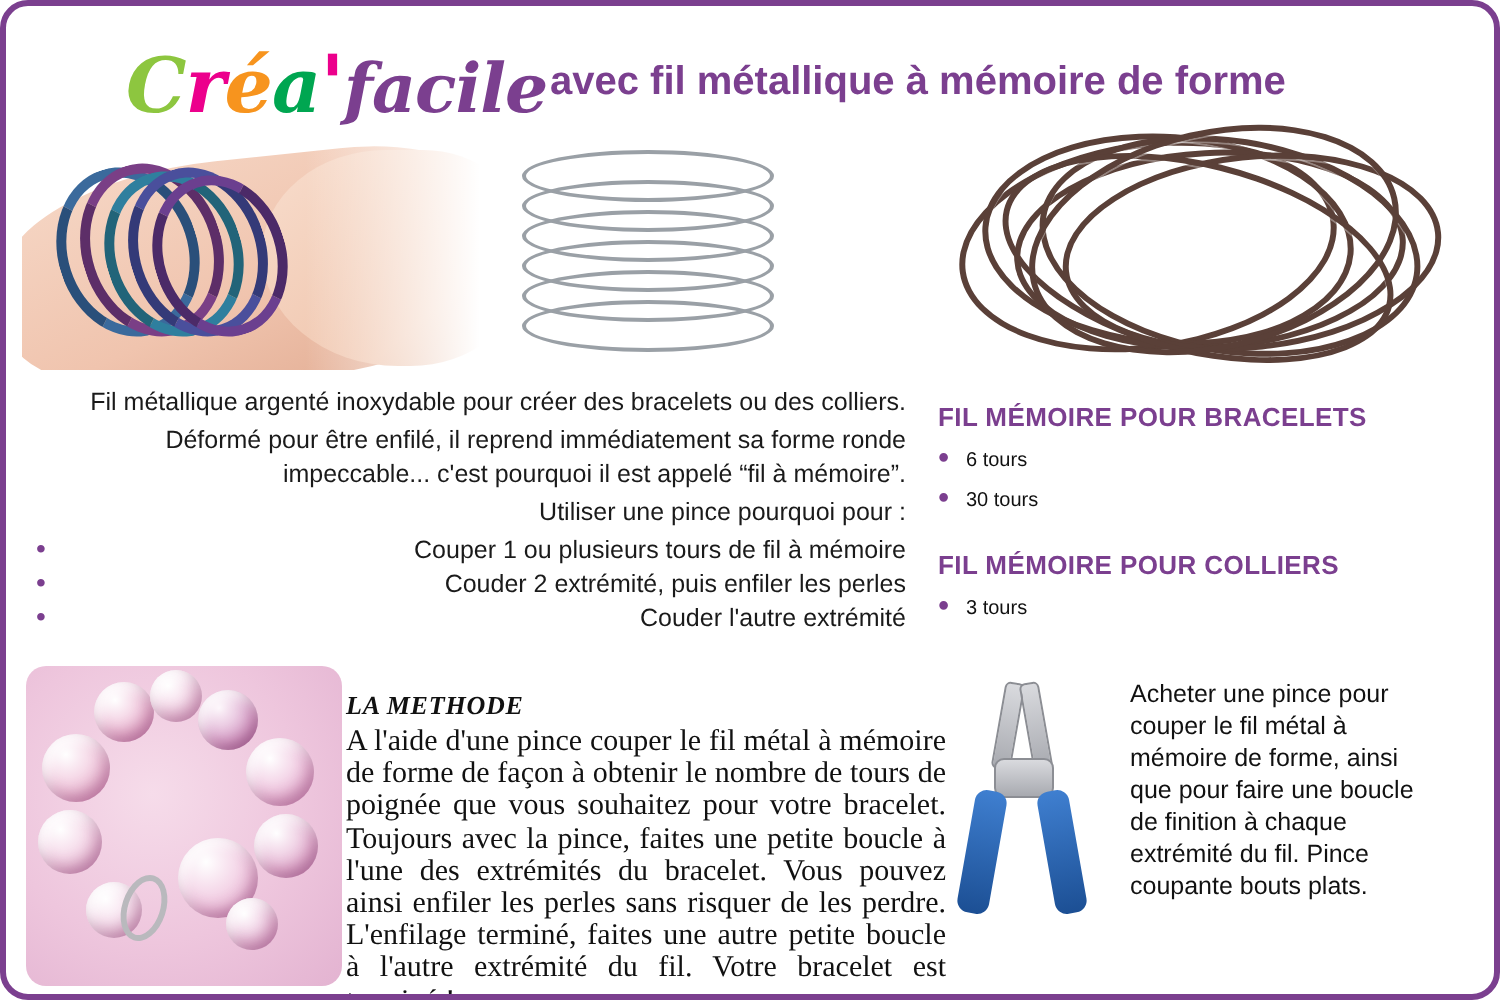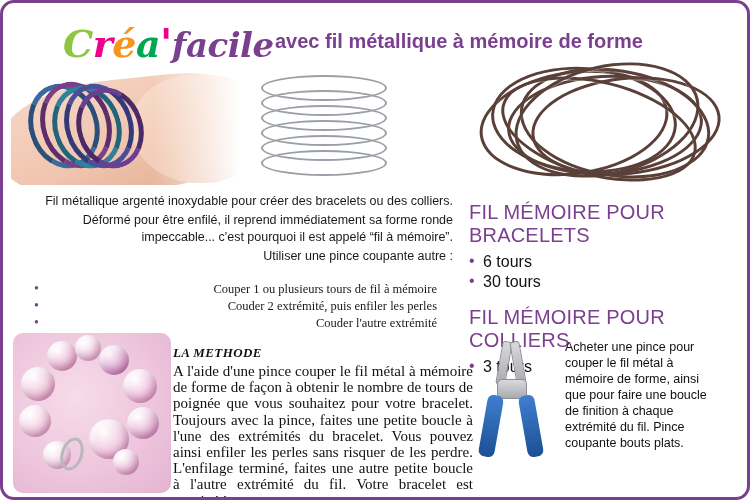--- a/index.html
+++ b/index.html
@@ -132,46 +132,46 @@
   #left-copy {
     position: absolute;
     left: 14px; top: 190px;
     width: 436px;
     color: #1a1a1a;
     font-size: 12.5px;
     line-height: 17px;
     text-align: right;
   }
   #left-copy p { margin: 0 0 2px 0; }
-  #left-copy ul { margin: 16px; padding: 0; list-style: none; font-family: Liberation Serif, serif; }
+  #left-copy ul { margin: 0; padding: 0; list-style: none; }
   #left-copy li { position: relative; padding-left: 12px; }
   #left-copy li:before {
     content: "•";
     position: absolute; left: 1px; top: -1px;
     color: #7b3f8f; font-size: 14px;
   }
 
   
   #right-lists {
     position: absolute;
     left: 466px; top: 198px;
     width: 276px;
   }
   .plist-title {
     color: #7b3f8f;
-    font-size: 20px;
-    font-weight: normal;
+    font-size: 13px;
+    font-weight: bold;
     letter-spacing: 0.2px;
     margin-bottom: 5px;
   }
   .plist { margin: 0 0 14px 0; padding: 0; list-style: none; }
   .plist li {
     position: relative;
     padding-left: 14px;
-    font-size: 16px;
+    font-size: 10px;
     line-height: 20px;
     color: #111;
   }
   .plist li:before {
     content: "•";
     position: absolute; left: 0; top: -1px;
     color: #7b3f8f; font-size: 16px;
   }
 
   
@@ -285,21 +285,21 @@
     <div class="dring" style="left:34px; top:10px; width:196px; height:100px; transform:rotate(-3deg);"></div>
     <div class="dring" style="left:46px; top:4px;  width:192px; height:108px; transform:rotate(9deg);"></div>
     <div class="dring" style="left:58px; top:12px; width:190px; height:98px;  transform:rotate(-6deg);"></div>
     <div class="dring" style="left:26px; top:16px; width:200px; height:96px;  transform:rotate(14deg);"></div>
     <div class="dring" style="left:40px; top:0px;  width:188px; height:110px; transform:rotate(-13deg);"></div>
   </div>
 
   <div id="left-copy">
     <p>Fil métallique argenté inoxydable pour créer des bracelets ou des colliers.</p>
     <p>Déformé pour être enfilé, il reprend immédiatement sa forme ronde impeccable... c'est pourquoi il est appelé “fil à mémoire”.</p>
-    <p>Utiliser une pince coupante autre :</p>
+    <p>Utiliser une pince pourquoi pour :</p>
     <ul>
       <li>Couper 1 ou plusieurs tours de fil à mémoire</li>
       <li>Couder 2 extrémité, puis enfiler les perles</li>
       <li>Couder l'autre extrémité</li>
     </ul>
   </div>
 
   <div id="right-lists">
     <div class="plist-title">FIL MÉMOIRE POUR BRACELETS</div>
     <ul class="plist">

